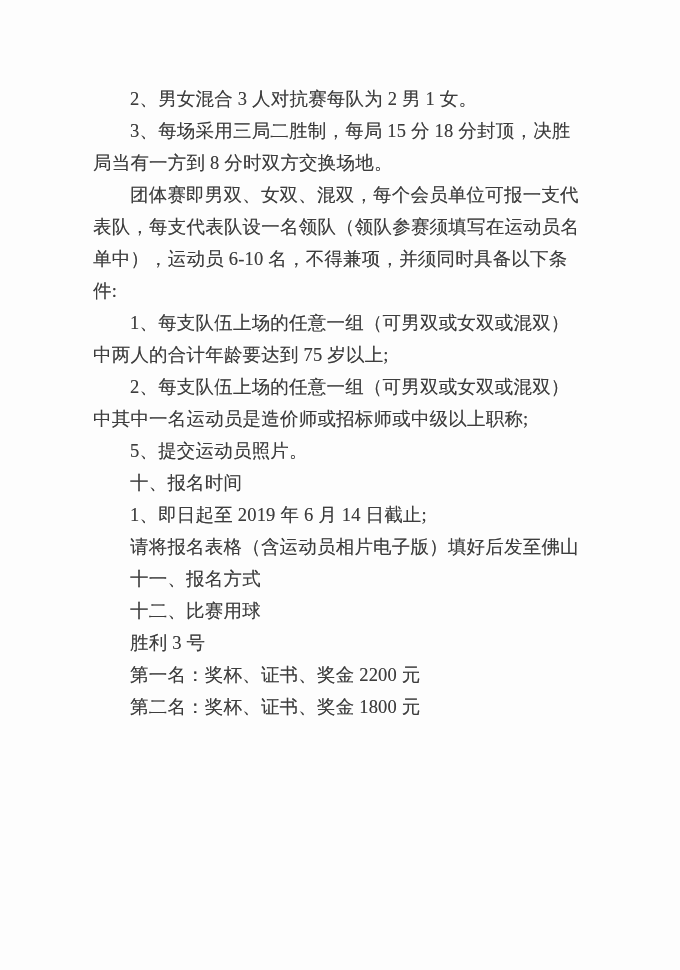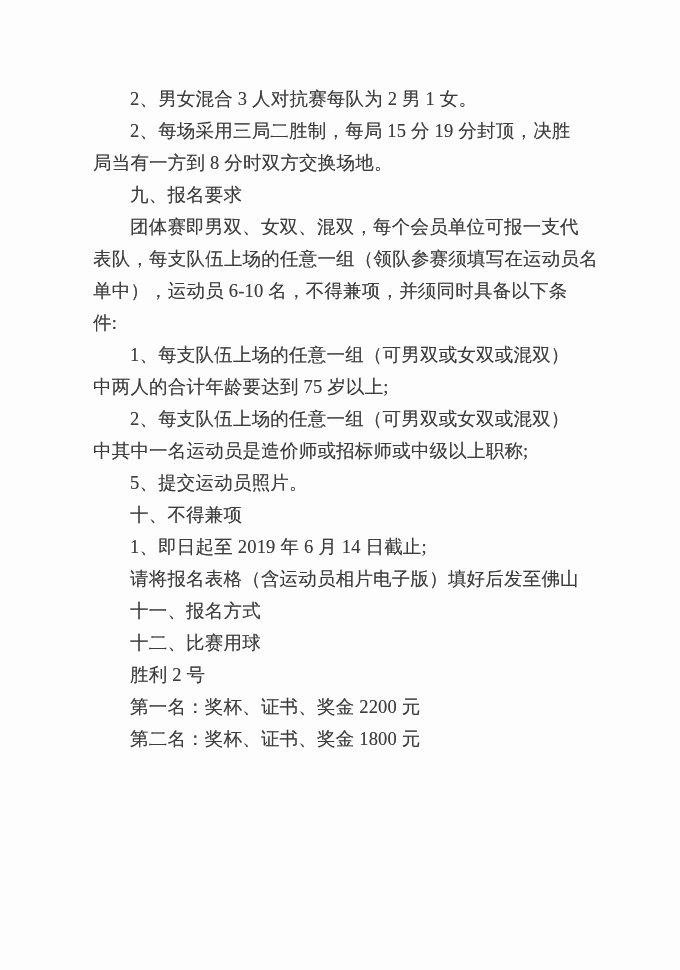--- a/index.html
+++ b/index.html
@@ -34,34 +34,33 @@
   .line.indent {
     padding-left: 37px;
   }
 </style>
 </head>
 <body>
 
 <div class="page">
   <div class="text-block" id="doc-lines">
       <div class="line indent">2、男女混合 3 人对抗赛每队为 2 男 1 女。</div>
-      <div class="line indent">2、每场采用三局二胜制，每局 15 分 19 分封顶，决胜</div>
+      <div class="line indent">3、每场采用三局二胜制，每局 15 分 18 分封顶，决胜</div>
       <div class="line">局当有一方到 8 分时双方交换场地。</div>
-      <div class="line indent">九、报名要求</div>
       <div class="line indent">团体赛即男双、女双、混双，每个会员单位可报一支代</div>
-      <div class="line">表队，每支队伍上场的任意一组（领队参赛须填写在运动员名</div>
+      <div class="line">表队，每支代表队设一名领队（领队参赛须填写在运动员名</div>
       <div class="line">单中），运动员 6-10 名，不得兼项，并须同时具备以下条</div>
       <div class="line">件:</div>
       <div class="line indent">1、每支队伍上场的任意一组（可男双或女双或混双）</div>
       <div class="line">中两人的合计年龄要达到 75 岁以上;</div>
       <div class="line indent">2、每支队伍上场的任意一组（可男双或女双或混双）</div>
       <div class="line">中其中一名运动员是造价师或招标师或中级以上职称;</div>
       <div class="line indent">5、提交运动员照片。</div>
-      <div class="line indent">十、不得兼项</div>
+      <div class="line indent">十、报名时间</div>
       <div class="line indent">1、即日起至 2019 年 6 月 14 日截止;</div>
       <div class="line indent">请将报名表格（含运动员相片电子版）填好后发至佛山</div>
       <div class="line indent">十一、报名方式</div>
       <div class="line indent">十二、比赛用球</div>
-      <div class="line indent">胜利 2 号</div>
+      <div class="line indent">胜利 3 号</div>
       <div class="line indent">第一名：奖杯、证书、奖金 2200 元</div>
       <div class="line indent">第二名：奖杯、证书、奖金 1800 元</div>
     </div>
 </div>
 
 </body></html>

